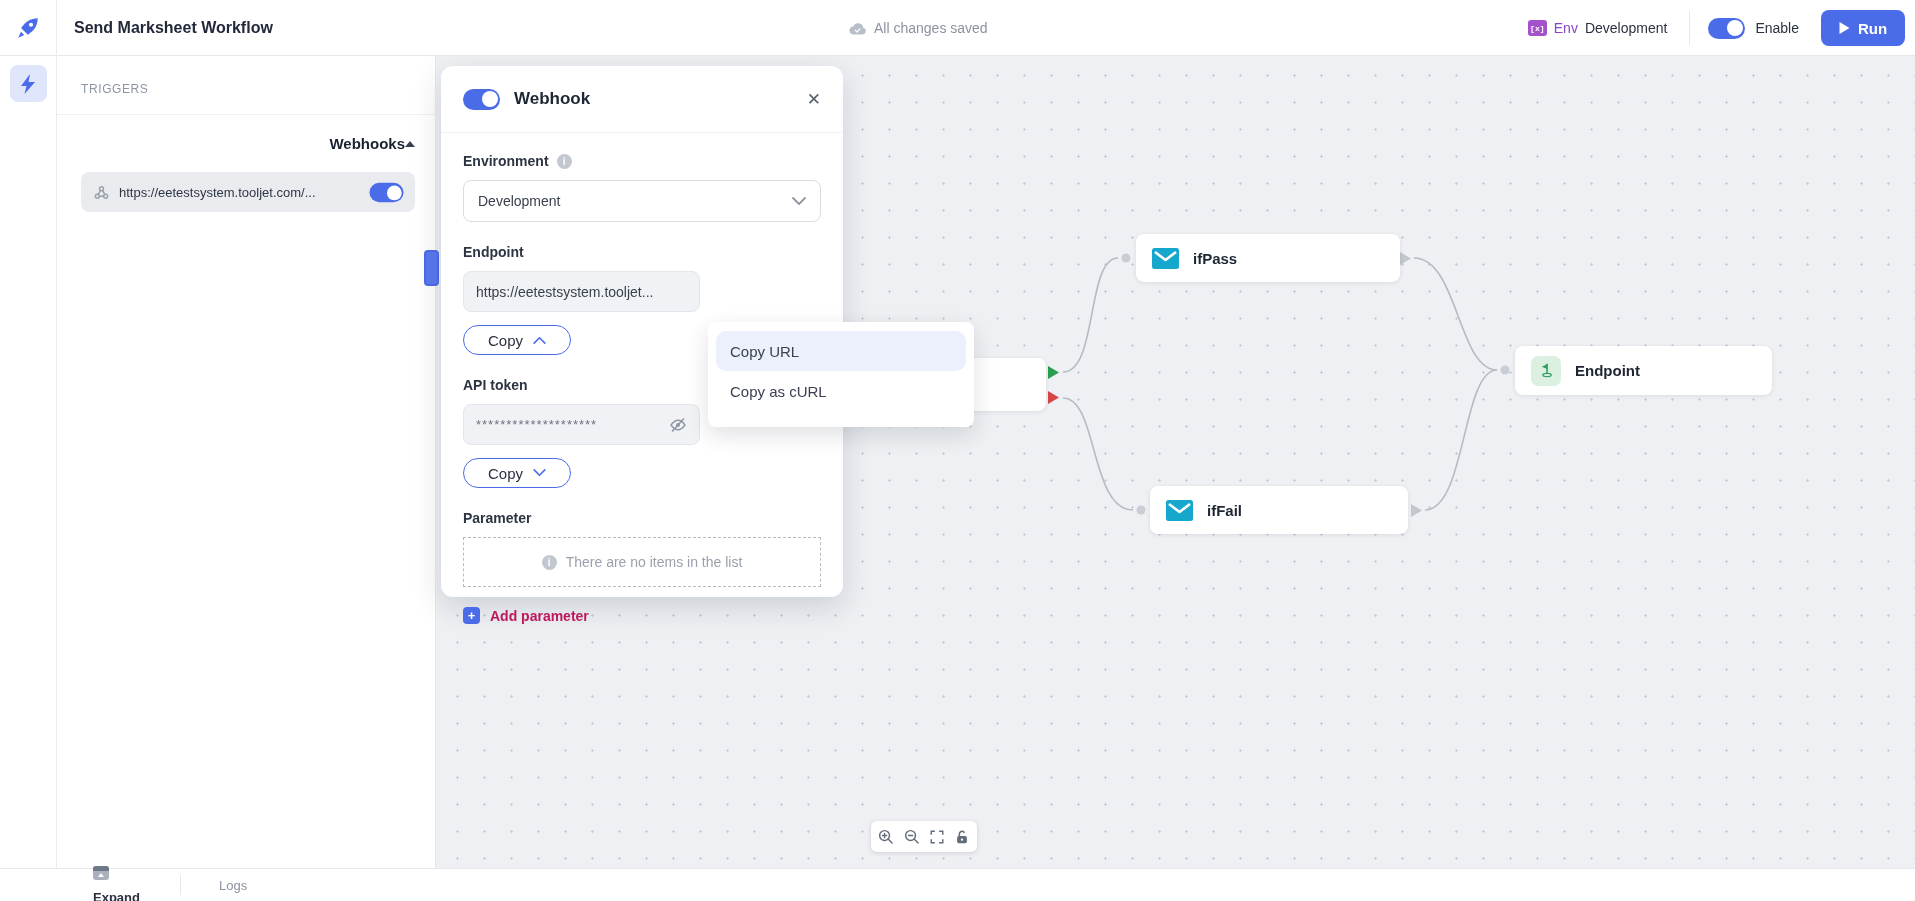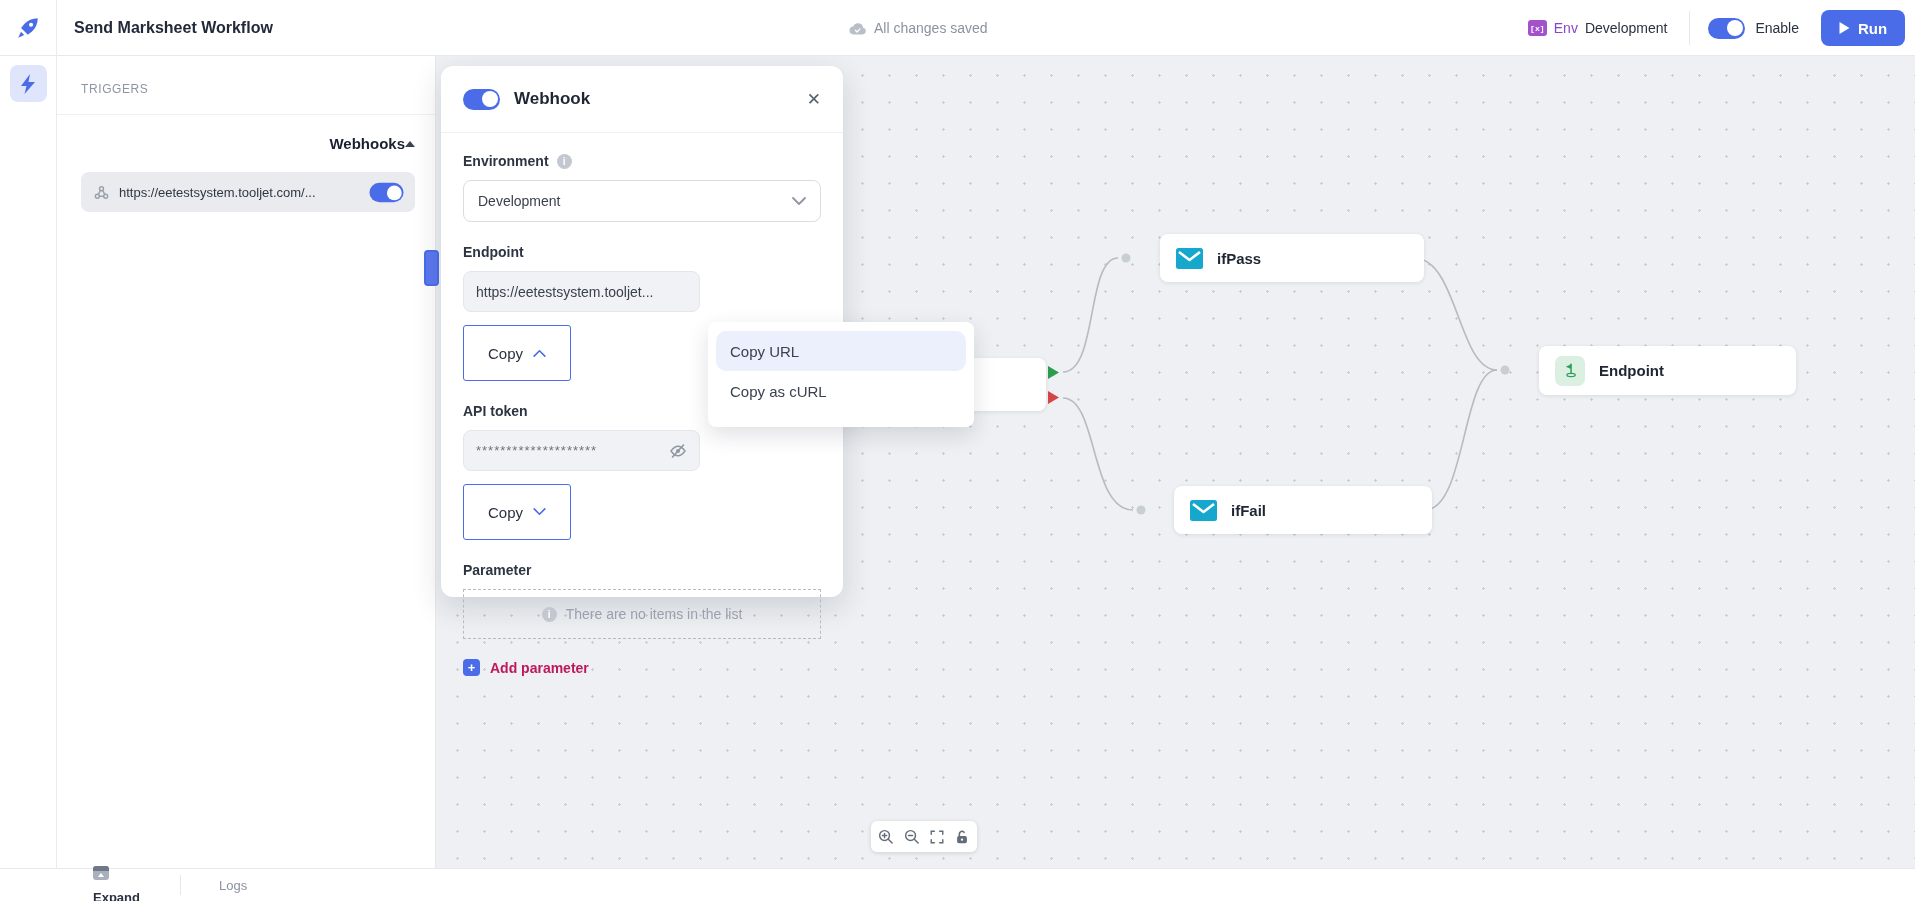--- a/index.html
+++ b/index.html
@@ -49,21 +49,21 @@
   .webhook-item { margin-top:20px; height:40px; background:#e9ebef; border-radius:8px; display:flex;
                   align-items:center; padding:0 10px 0 12px; gap:9px; cursor:pointer; }
   .webhook-url { flex:1; font-size:13px; color:#2f3644; white-space:nowrap; overflow:hidden; }
 
   
   .canvas { position:absolute; top:56px; left:436px; width:1479px; height:812px; background:#eef0f3;
             background-image:radial-gradient(#c9ced6 1.2px, transparent 1.4px);
             background-size:27px 27px; background-position:8px 6px; z-index:1; }
   .edges-svg { position:absolute; inset:0; width:100%; height:100%; z-index:1; }
   .node { position:absolute; background:#fff; border-radius:8px; box-shadow:0 1px 4px rgba(30,40,60,.10);
-          display:flex; align-items:center; gap:14px; padding:0 16px; z-index:2; cursor:pointer;margin-left:24px; }
+          display:flex; align-items:center; gap:14px; padding:0 16px; z-index:2; cursor:pointer; }
   .node-label { font-size:15px; font-weight:700; color:#1f2633; }
   .mail-icon-box { width:27px; height:21px; }
   .response-icon-box { width:30px; height:30px; background:#dcf0e2; border-radius:7px;
                        display:flex; align-items:center; justify-content:center; }
   .hidden-node { position:absolute; left:400px; top:302px; width:210px; height:53px; background:#fff;
                  border-radius:8px; box-shadow:0 1px 4px rgba(30,40,60,.10); z-index:2; }
   .node-sliver { position:absolute; left:424px; top:250px; width:15px; height:36px; background:#5b78f0;
                  border:2px solid #4a6ce8; border-radius:4px; z-index:25; }
 
   .canvas-controls { position:absolute; left:435px; top:765px; width:106px; height:31px; background:#fff;
@@ -82,21 +82,21 @@
   .field-label { font-size:14px; font-weight:700; color:#2d3442; display:flex; align-items:center; gap:8px; }
   .info-dot { width:15px; height:15px; border-radius:50%; background:#c3c8d0; color:#fff; font-size:10px;
               font-weight:700; display:flex; align-items:center; justify-content:center; font-style:normal; }
   .select-box { margin-top:11px; height:42px; border:1px solid #d9dde3; border-radius:8px; display:flex;
                 align-items:center; justify-content:space-between; padding:0 14px; font-size:14px;
                 color:#3a414d; cursor:pointer; background:#fff; }
   .row { display:flex; gap:13px; margin-top:11px;flex-direction:column; }
   .gray-input { width:237px; height:41px; background:#f0f2f5; border:1px solid #e3e6ea; border-radius:8px;
                 display:flex; align-items:center; padding:0 12px; font-size:14px; color:#3a414d; }
   .gray-input .val { flex:1; white-space:nowrap; overflow:hidden; }
-  .copy-btn { width:108px; height:56px; background:#fff; border:1px solid #4a6ce8; border-radius:3px;
+  .copy-btn { width:108px; height:30px; background:#fff; border:1px solid #4a6ce8; border-radius:16px;
               display:flex; align-items:center; justify-content:center; gap:10px; font-size:15px;
               color:#2a3140; font-weight:500; cursor:pointer; font-family:inherit; }
   .field-gap { margin-top:22px; }
   .token-mask { letter-spacing:1px; color:#6d7480; font-size:13px; }
   .param-box { margin-top:11px; border:1.5px dashed #b6bcc6; height:50px; display:flex; align-items:center;
                justify-content:center; gap:9px; color:#9aa1ad; font-size:14px; }
   .add-param { margin-top:20px; display:flex; align-items:center; gap:10px; cursor:pointer; }
   .plus-icon { width:17px; height:17px; background:#4a6ce8; border-radius:4px; color:#fff; font-size:13px;
                font-weight:700; display:flex; align-items:center; justify-content:center; line-height:1; }
   .add-param-label { color:#be185d; font-size:14px; font-weight:700; }

